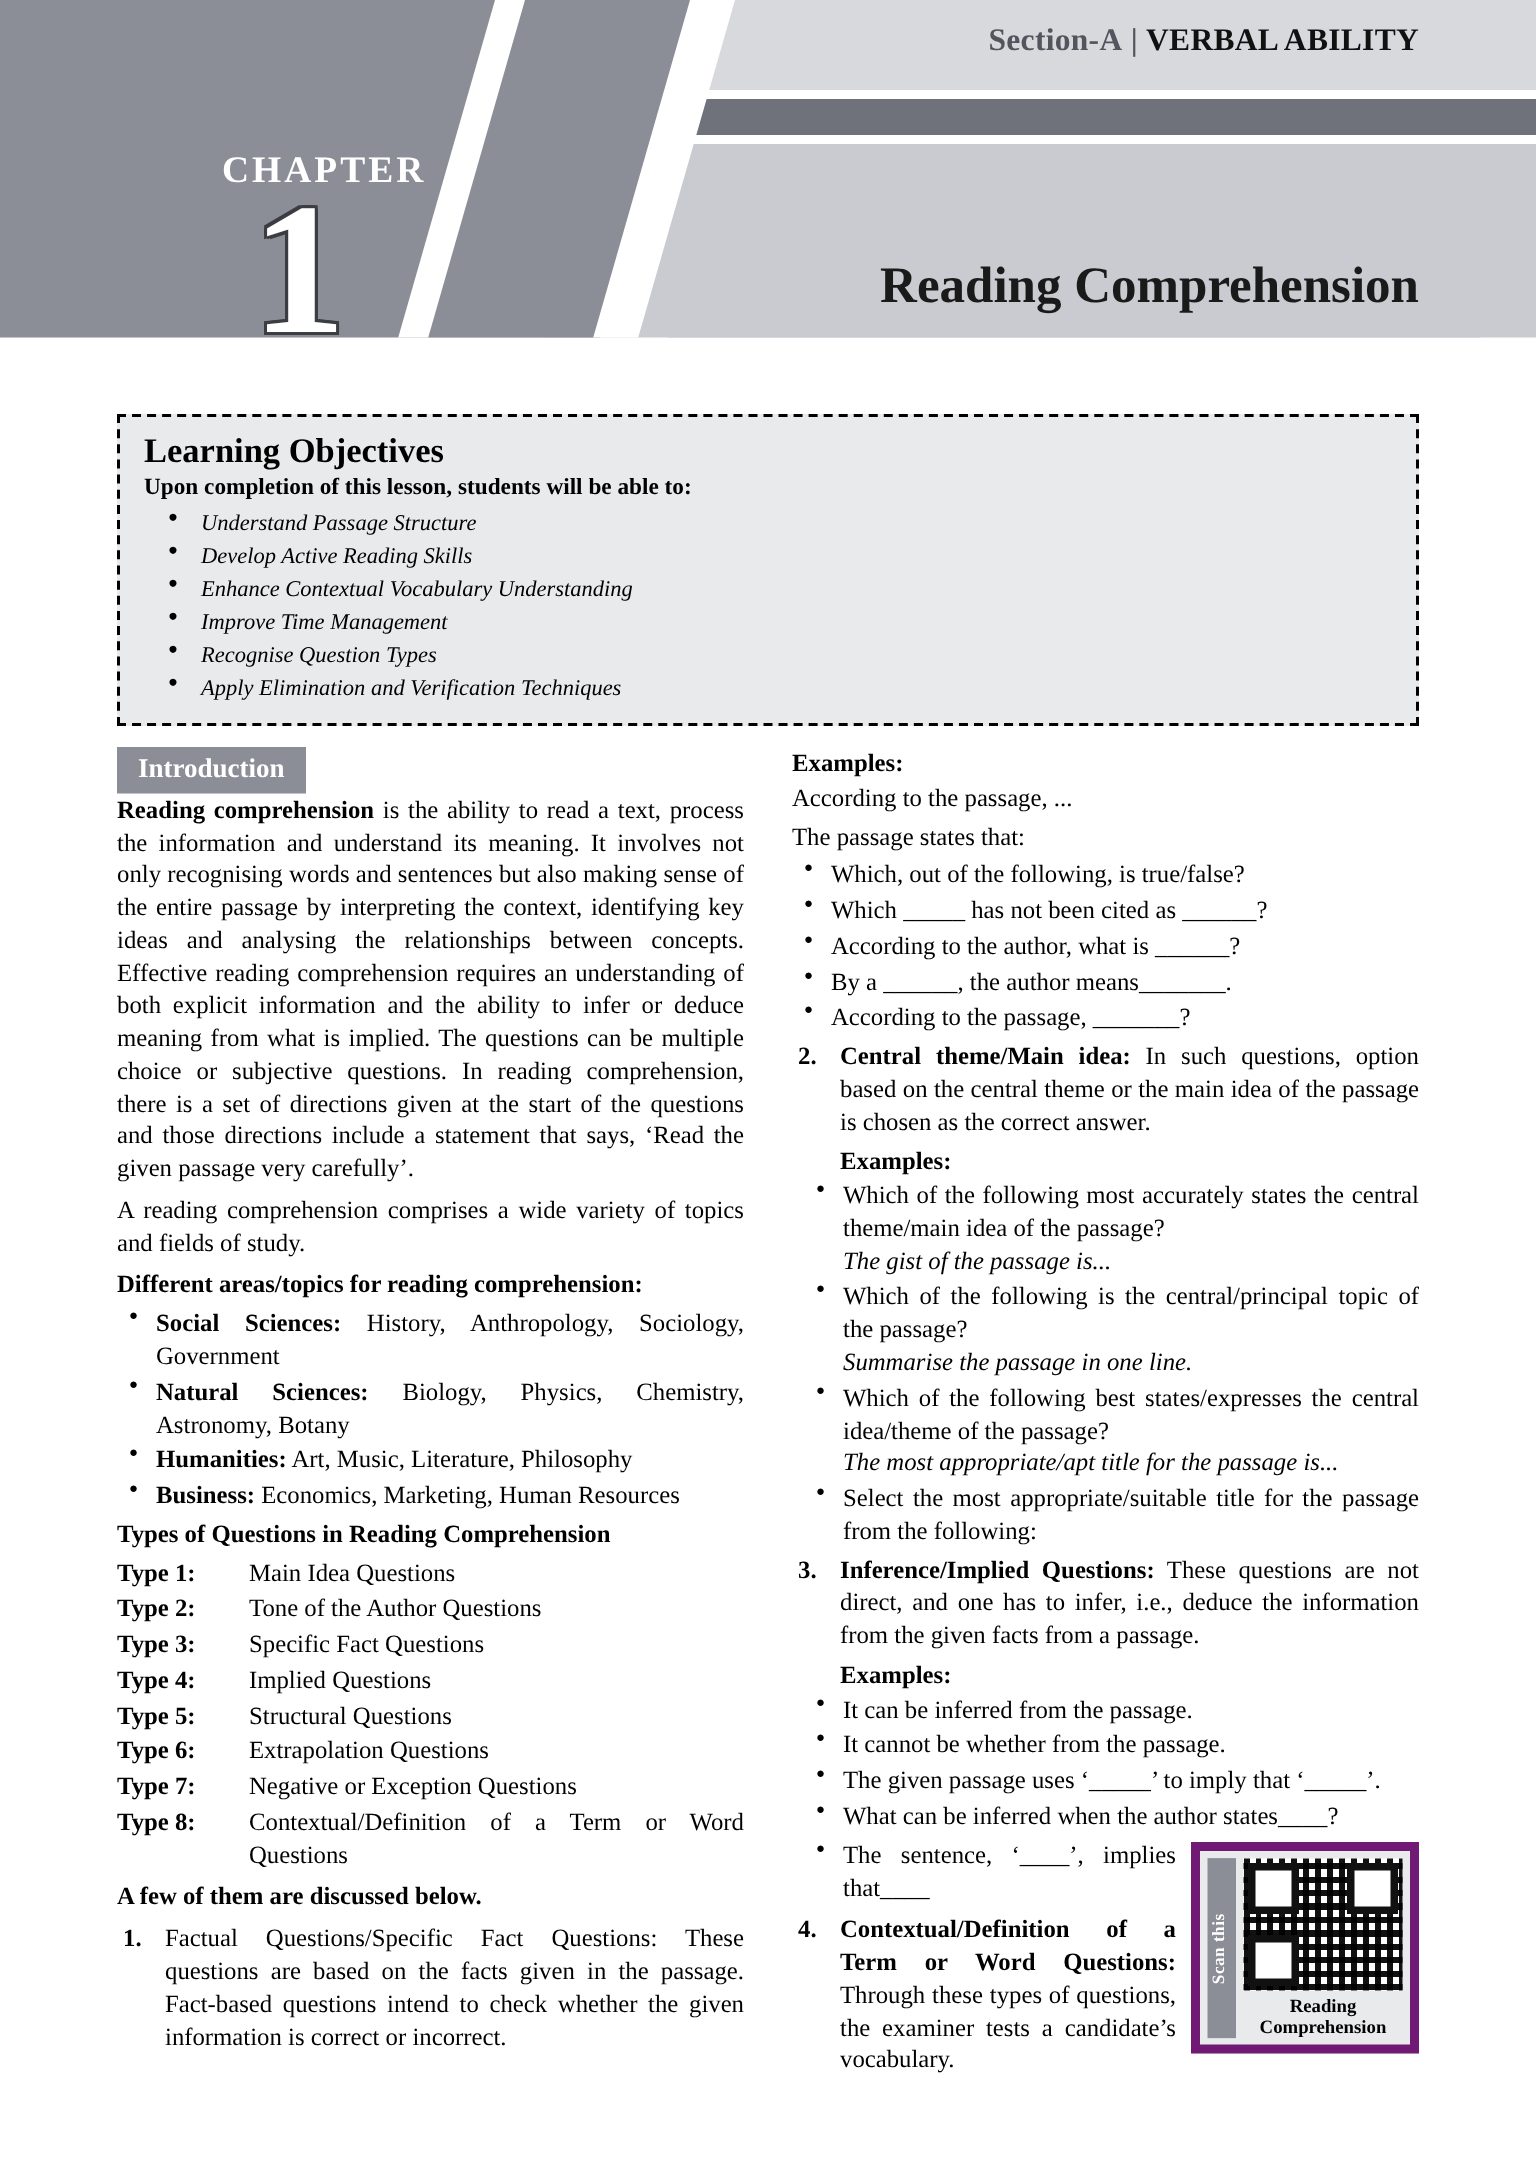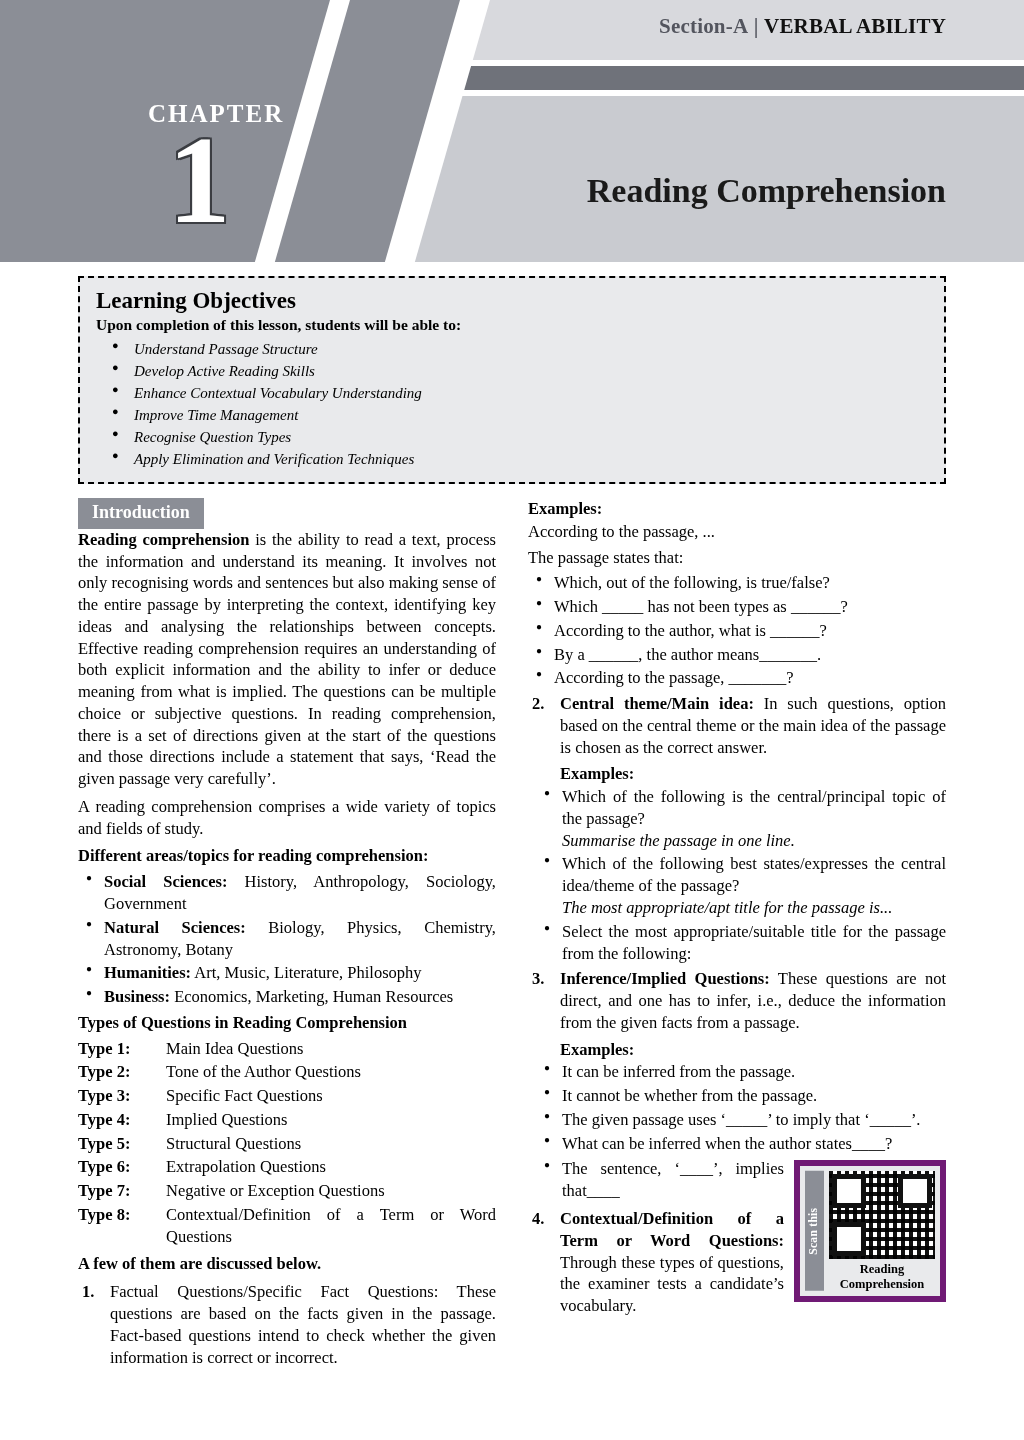--- a/index.html
+++ b/index.html
@@ -19,21 +19,21 @@
     position: relative;
     width: 1024px;
     height: 1440px;
     background: #fff;
   }
 
   
   .header {
     position: relative;
     width: 1024px;
-    height: 262px;
+    height: 225px;
     overflow: hidden;
   }
   .hdr-left-block {
     position: absolute;
     left: 0; top: 0;
     width: 400px; height: 262px;
     background: #8b8e96;
   }
   .hdr-slant {
     position: absolute;
@@ -436,31 +436,35 @@
         <li>Factual Questions/Specific Fact Questions: These questions are based on the facts given in the passage. Fact-based questions intend to check whether the given information is correct or incorrect.</li>
       </ol>
     </div>
 
     <div class="col col-right">
       <p class="ex-label">Examples:</p>
       <p class="tight">According to the passage, ...</p>
       <p class="tight">The passage states that:</p>
       <ul class="bul">
         <li>Which, out of the following, is true/false?</li>
-        <li>Which _____ has not been types as ______?</li>
+        <li>Which _____ has not been cited as ______?</li>
         <li>According to the author, what is ______?</li>
         <li>By a ______, the author means_______.</li>
         <li>According to the passage, _______?</li>
       </ul>
 
       <ol class="numlist" style="counter-reset: nl 1;">
         <li><b>Central theme/Main idea:</b><span> In such questions, option based on the central theme or the main idea of the passage is chosen as the correct answer.</span></li>
       </ol>
       <p class="ex-label" style="padding-left:32px;">Examples:</p>
       <ul class="bul indent">
+        <li>
+          <span>Which of the following most accurately states the central theme/main idea of the passage?</span>
+          <div class="ital">The gist of the passage is...</div>
+        </li>
         <li>
           <span>Which of the following is the central/principal topic of the passage?</span>
           <div class="ital">Summarise the passage in one line.</div>
         </li>
         <li>
           <span>Which of the following best states/expresses the central idea/theme of the passage?</span>
           <div class="ital">The most appropriate/apt title for the passage is...</div>
         </li>
         <li>
           <span>Select the most appropriate/suitable title for the passage from the following:</span>

